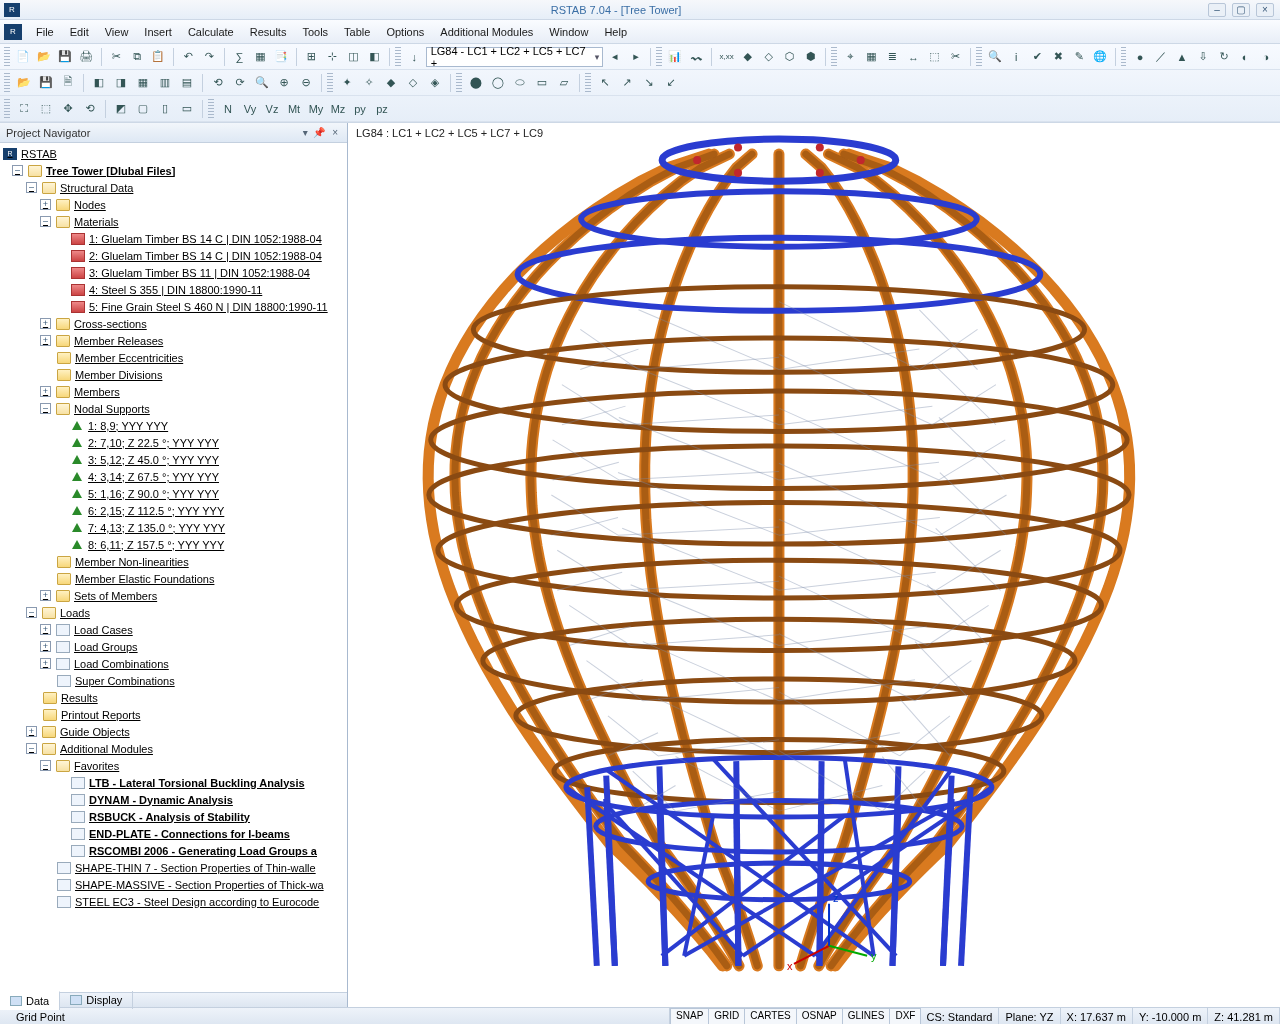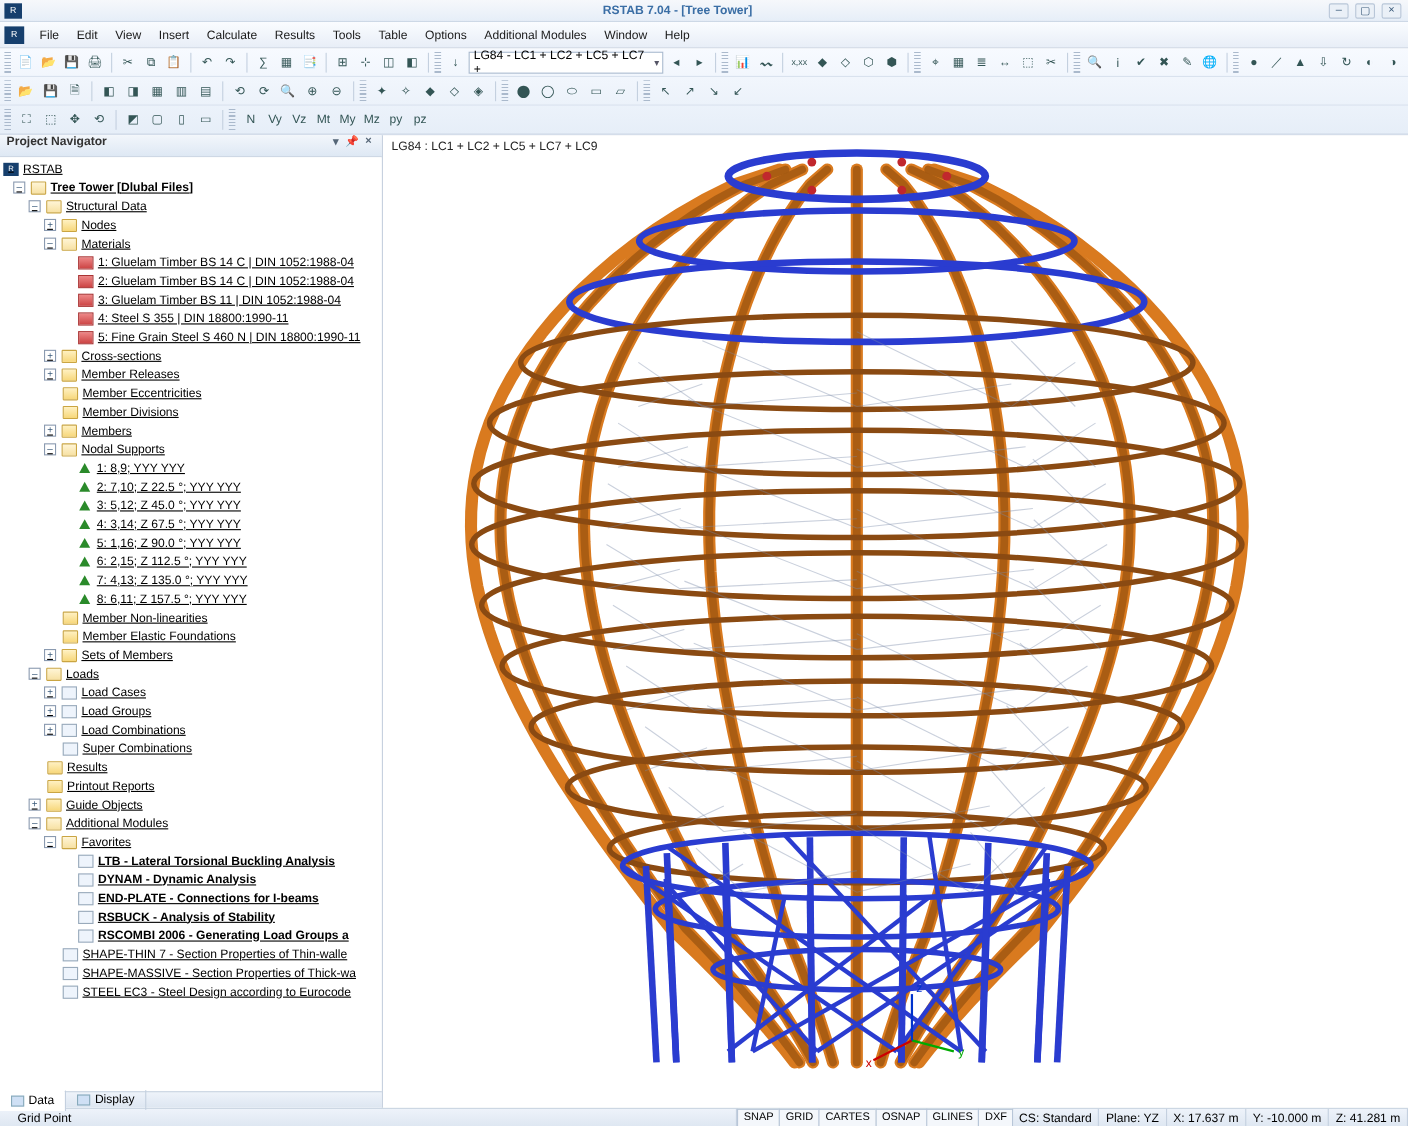--- a/index.html
+++ b/index.html
@@ -1,42 +1,42 @@
 <!DOCTYPE html>
 <html><head>
 <meta charset="utf-8">
 <style>
 * { margin: 0; padding: 0; box-sizing: border-box; font-family: "Segoe UI", Tahoma, sans-serif; font-size: 11px; }
 html, body { width: 1280px; height: 1024px; overflow: hidden; background: #f0f0f0; }
 
 
 .titlebar { height: 20px; background: linear-gradient(#f6f8fb,#e6eef8); display: flex; align-items: center; border-bottom: 1px solid #cdd8e6; }
 .titlebar .app-icon { width: 16px; height: 14px; margin: 0 4px; background: #163f6d; color: #fff; font-size: 8px; display:flex; align-items:center; justify-content:center; }
-.titlebar .title { flex: 1; text-align: center; color: #3a6ea5; font-weight: 700; }
+.titlebar .title { flex: 1; text-align: center; color: #3a6ea5; font-weight: 400; }
 .titlebar .winbtns { display:flex; gap:6px; padding-right:6px; }
 .titlebar .winbtn { width:18px; height:14px; background:#eaf0f7; border:1px solid #b8c6d8; border-radius:2px; display:flex; align-items:center; justify-content:center; color:#3a5a7a; font-size:10px; }
 
 
 .menubar { height: 24px; background: linear-gradient(#fafcff,#e8eef7); border-bottom:1px solid #cdd8e6; display:flex; align-items:center; padding-left:4px; }
 .menubar .mb-icon { width:18px; height:16px; background:#163f6d; color:#fff; font-size:8px; display:flex; align-items:center; justify-content:center; margin-right:6px; }
 .menubar .mitem { padding: 4px 8px; color:#1a1a1a; cursor:default; }
 
 
 .toolbars { background: linear-gradient(#f7faff,#e6eef8); border-bottom:1px solid #cdd8e6; }
 .tbrow { height:26px; display:flex; align-items:center; padding:0 4px; gap:2px; border-bottom:1px solid #d9e2ee; }
 .tb-grip { width:6px; height:20px; background:repeating-linear-gradient(to bottom,#aab9cc 0 1px,transparent 1px 3px); margin-right:2px; }
 .tb-btn { width:20px; height:20px; border:1px solid transparent; border-radius:2px; display:flex; align-items:center; justify-content:center; font-size:11px; color:#355; }
 .tb-sep { width:1px; height:18px; background:#c4d0df; margin:0 3px; }
 .tb-combo { height:20px; border:1px solid #a8b9cf; background:#fff; padding:0 16px 0 4px; font-size:11px; position:relative; min-width:160px; display:flex; align-items:center; }
 .tb-combo::after { content:"▾"; position:absolute; right:3px; font-size:9px; color:#556; }
 
 
 .body { display:flex; height: calc(1024px - 20px - 24px - 78px - 18px); }
 .navigator { width: 348px; background:#fff; border-right:1px solid #a8b9cf; display:flex; flex-direction:column; position:relative; }
-.nav-title { height:20px; background:linear-gradient(#f2f6fb,#dee8f4); border-bottom:1px solid #c4d0df; display:flex; align-items:flex-start; padding:0 6px; font-weight:700; color:#333; }
+.nav-title { height:20px; background:linear-gradient(#f2f6fb,#dee8f4); border-bottom:1px solid #c4d0df; display:flex; align-items:center; padding:0 6px; font-weight:400; color:#333; }
 .nav-title .spacer { flex:1; }
 .nav-title .pin { font-size:10px; color:#567; padding:0 3px; }
 .nav-tree { flex:1; overflow:auto; padding:2px 0; background:#fff; }
 .nav-tree::-webkit-scrollbar { width:16px; height:16px; }
 .nav-tree::-webkit-scrollbar-track { background:#f0f0f0; }
 .nav-tree::-webkit-scrollbar-thumb { background:#cfd7e2; border:1px solid #a8b9cf; }
 .tree-node { display:flex; align-items:center; height:17px; white-space:nowrap; padding-right:4px;text-decoration:underline; }
 .tree-node .tw { width:11px; height:11px; border:1px solid #8a9ab0; background:#fff; color:#3a5a7a; font-size:9px; line-height:8px; text-align:center; margin-right:2px; cursor:default; }
 .tree-node .sp { display:inline-block; }
 .tree-node .ico { width:14px; height:12px; margin:0 3px; display:inline-flex; align-items:center; justify-content:center; font-size:10px; }
@@ -442,26 +442,26 @@
           <span class="lbl">LTB - Lateral Torsional Buckling Analysis</span>
         </div>
       <div class="tree-node bold">
           <span class="sp" style="width:68px"></span>
           <span class="ico mod"></span>
           <span class="lbl">DYNAM - Dynamic Analysis</span>
         </div>
       <div class="tree-node bold">
           <span class="sp" style="width:68px"></span>
           <span class="ico mod"></span>
+          <span class="lbl">RSBUCK - Analysis of Stability</span>
+        </div>
+      <div class="tree-node bold">
+          <span class="sp" style="width:68px"></span>
+          <span class="ico mod"></span>
           <span class="lbl">END-PLATE - Connections for I-beams</span>
-        </div>
-      <div class="tree-node bold">
-          <span class="sp" style="width:68px"></span>
-          <span class="ico mod"></span>
-          <span class="lbl">RSBUCK - Analysis of Stability</span>
         </div>
       <div class="tree-node bold">
           <span class="sp" style="width:68px"></span>
           <span class="ico mod"></span>
           <span class="lbl">RSCOMBI 2006 - Generating Load Groups a</span>
         </div>
       <div class="tree-node">
           <span class="sp" style="width:54px"></span>
           <span class="ico mod"></span>
           <span class="lbl">SHAPE-THIN 7 - Section Properties of Thin-walle</span>

